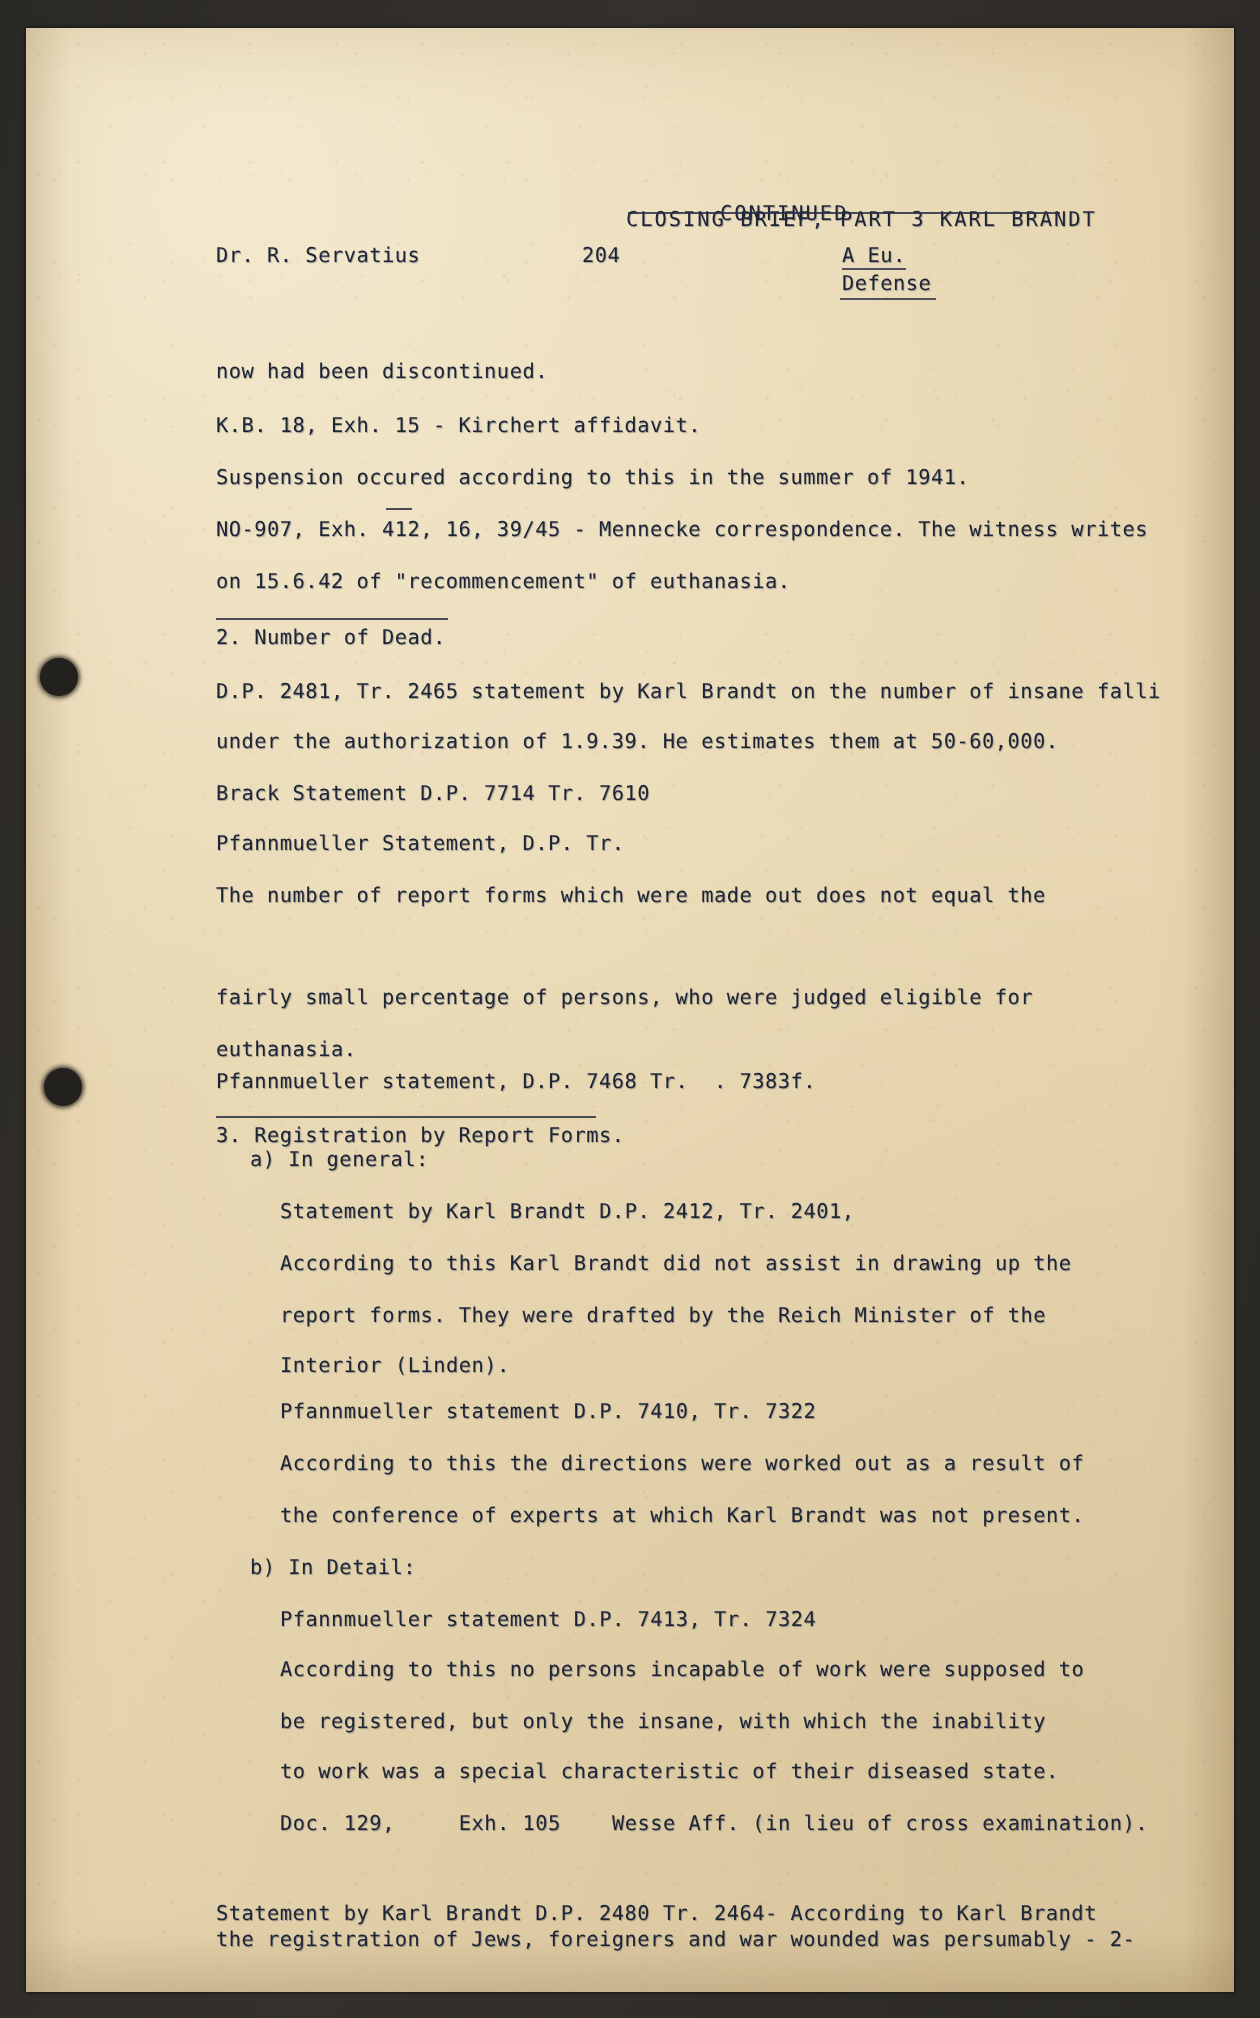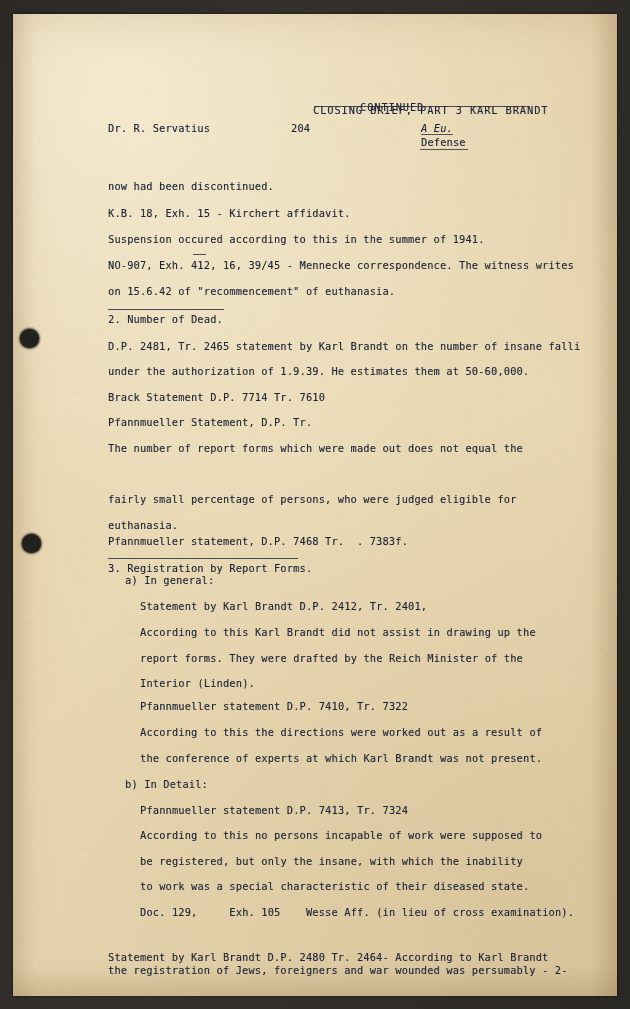--- a/index.html
+++ b/index.html
@@ -102,21 +102,21 @@
     position: absolute;
     left: 314px;
     top: 106px;
     width: 216px;
     height: 1px;
     background: #2a3044;
     opacity: 0.85;
   }
   #counsel-name   { left: 108px; top: 123px; }
   #page-number    { left: 291px; top: 123px; }
-  #exhibit-code   { left: 421px; top: 123px; font-style: italic; }
+  #exhibit-code   { left: 421px; top: 123px; }
   #exhibit-rule-1 {
     position: absolute; left: 421px; top: 134px;
     width: 32px; height: 1px; background: #2a3044; opacity: 0.8;
   }
   #defense-label  { left: 421px; top: 137px; }
   #exhibit-rule-2 {
     position: absolute; left: 420px; top: 149px;
     width: 48px; height: 1px; background: #2a3044; opacity: 0.8;
   }
 

